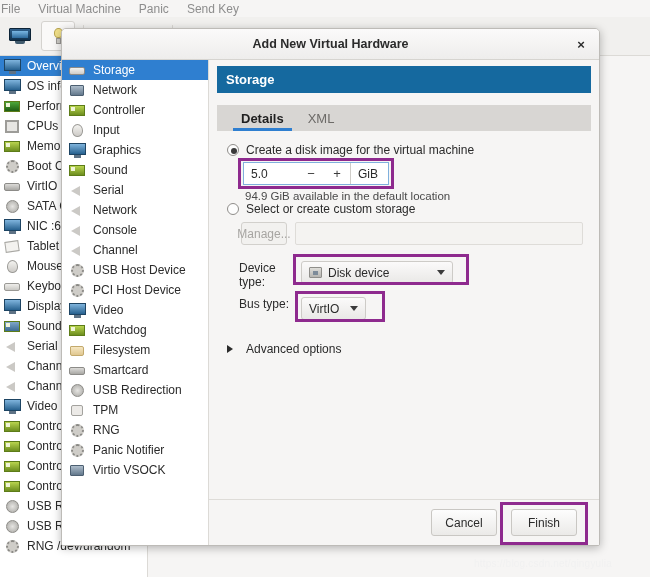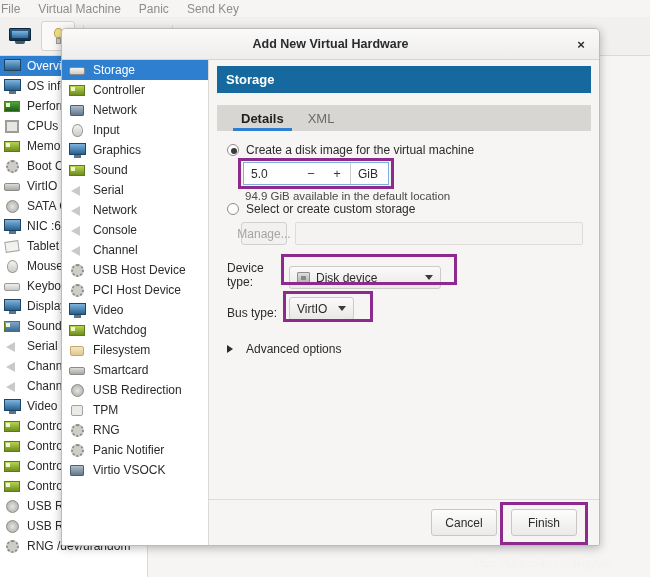--- a/index.html
+++ b/index.html
@@ -210,21 +210,21 @@
   #manage-btn {
     width: 46px; height: 23px; border: 1px solid #d2d0cc; border-radius: 3px;
     background: #f2f1ef; color: #a7a5a2;
     display: flex; align-items: center; justify-content: center; font-size: 12px;
   }
   #custom-path {
     flex: 1; height: 23px; border: 1px solid #dedcd8; border-radius: 2px;
     background: #f4f3f1;
   }
 
-  .field-row { display: flex; align-items: flex-end; margin-top: 0px; position: relative; }
+  .field-row { display: flex; align-items: flex-start; margin-top: 0px; position: relative; margin-left: 12px; }
   .field-label { width: 62px; font-size: 12px; color: #2b2b2b; }
 
   .combo {
     height: 23px; border: 1px solid #cdcbc7; border-radius: 3px;
     background: linear-gradient(#fbfafa,#e9e8e6);
     display: flex; align-items: center; gap: 6px;
     padding: 0 7px; font-size: 12px; color: #2b2b2b;
   }
   .combo .caret {
     width: 0; height: 0; border-left: 4px solid transparent; border-right: 4px solid transparent;
@@ -487,31 +487,31 @@
   <div id="dlg-body">
 
     <div id="dlg-nav">
       <div class="nav-row sel">
         <span class="ic disk">
             <i style="background:linear-gradient(#f3f2ef,#cfcdc9)"></i>
           </span>
         <span>Storage</span>
       </div>
       <div class="nav-row">
+        <span class="ic net">
+            <i></i>
+          </span>
+        <span>Network</span>
+      </div>
+      <div class="nav-row">
         <span class="ic green">
             <i></i>
             <b></b>
           </span>
         <span>Controller</span>
-      </div>
-      <div class="nav-row">
-        <span class="ic net">
-            <i></i>
-          </span>
-        <span>Network</span>
       </div>
       <div class="nav-row">
         <span class="ic mouse">
             <i></i>
           </span>
         <span>Input</span>
       </div>
       <div class="nav-row">
         <span class="ic display">
             <i></i>

